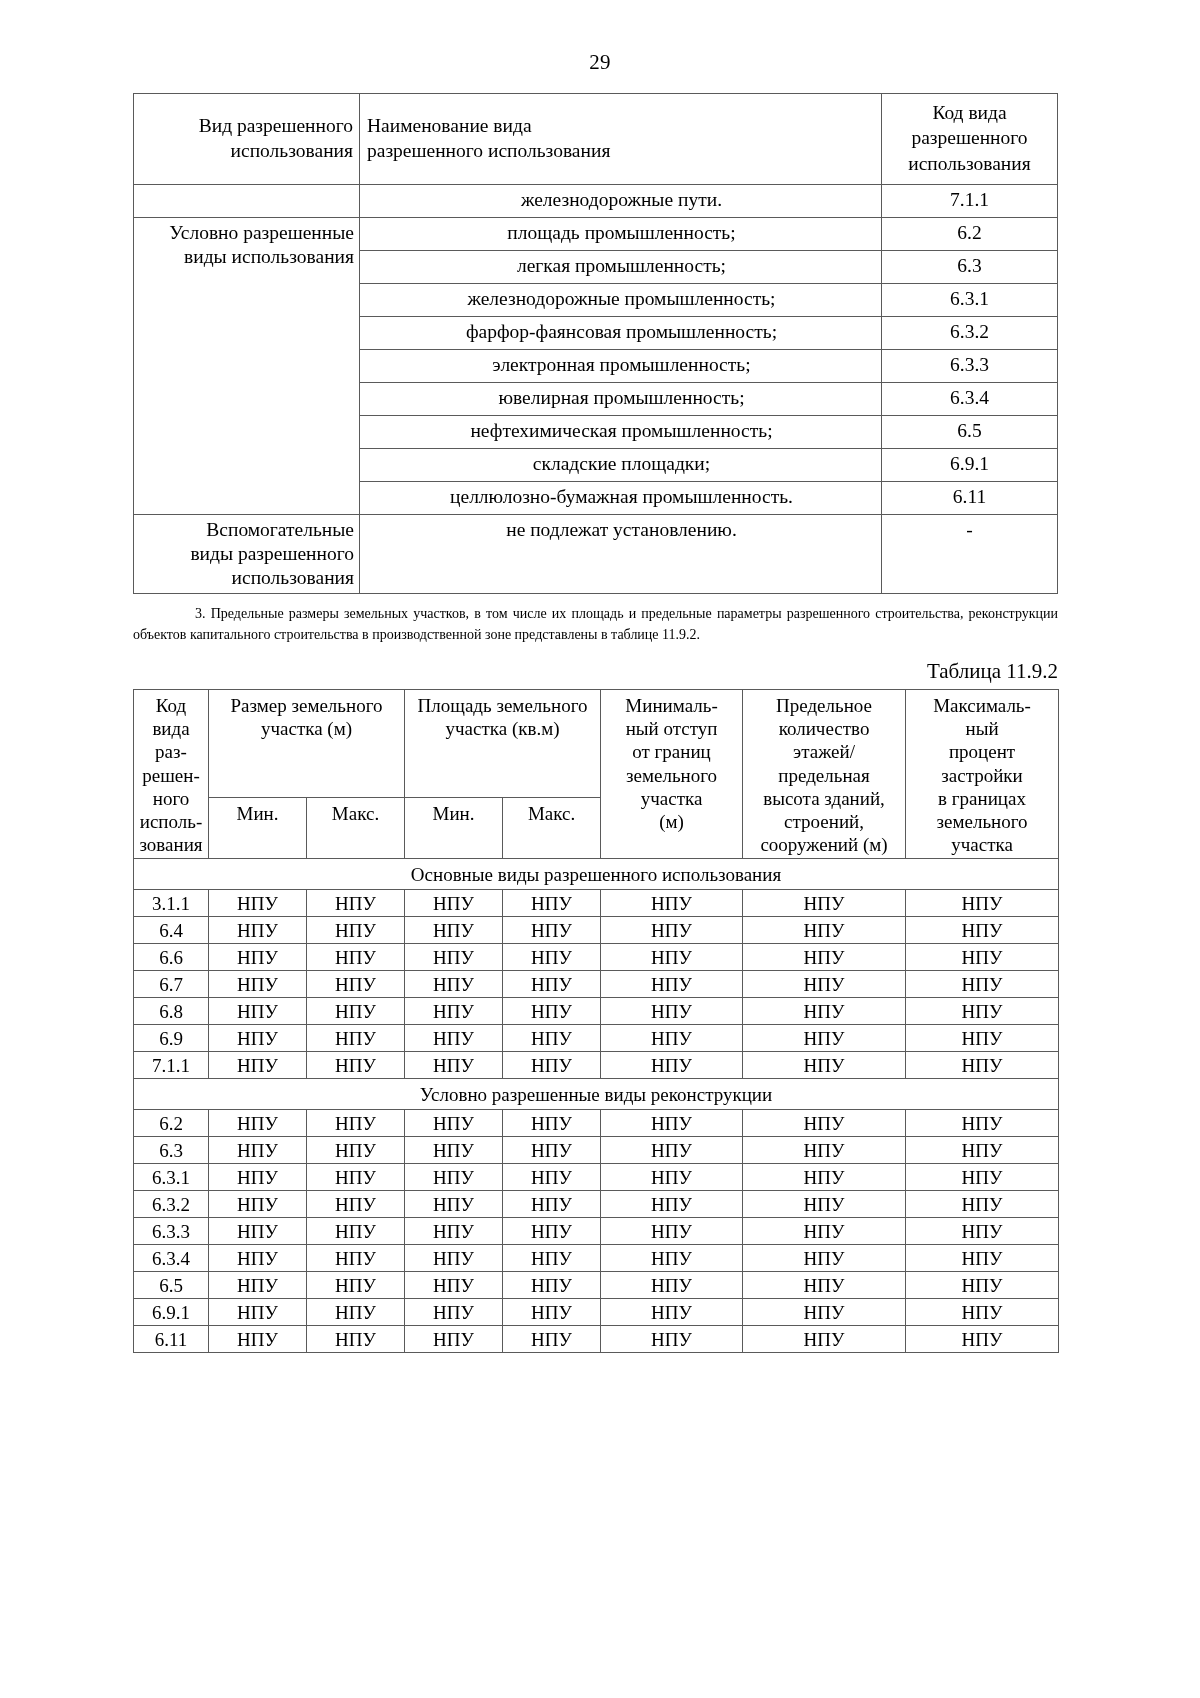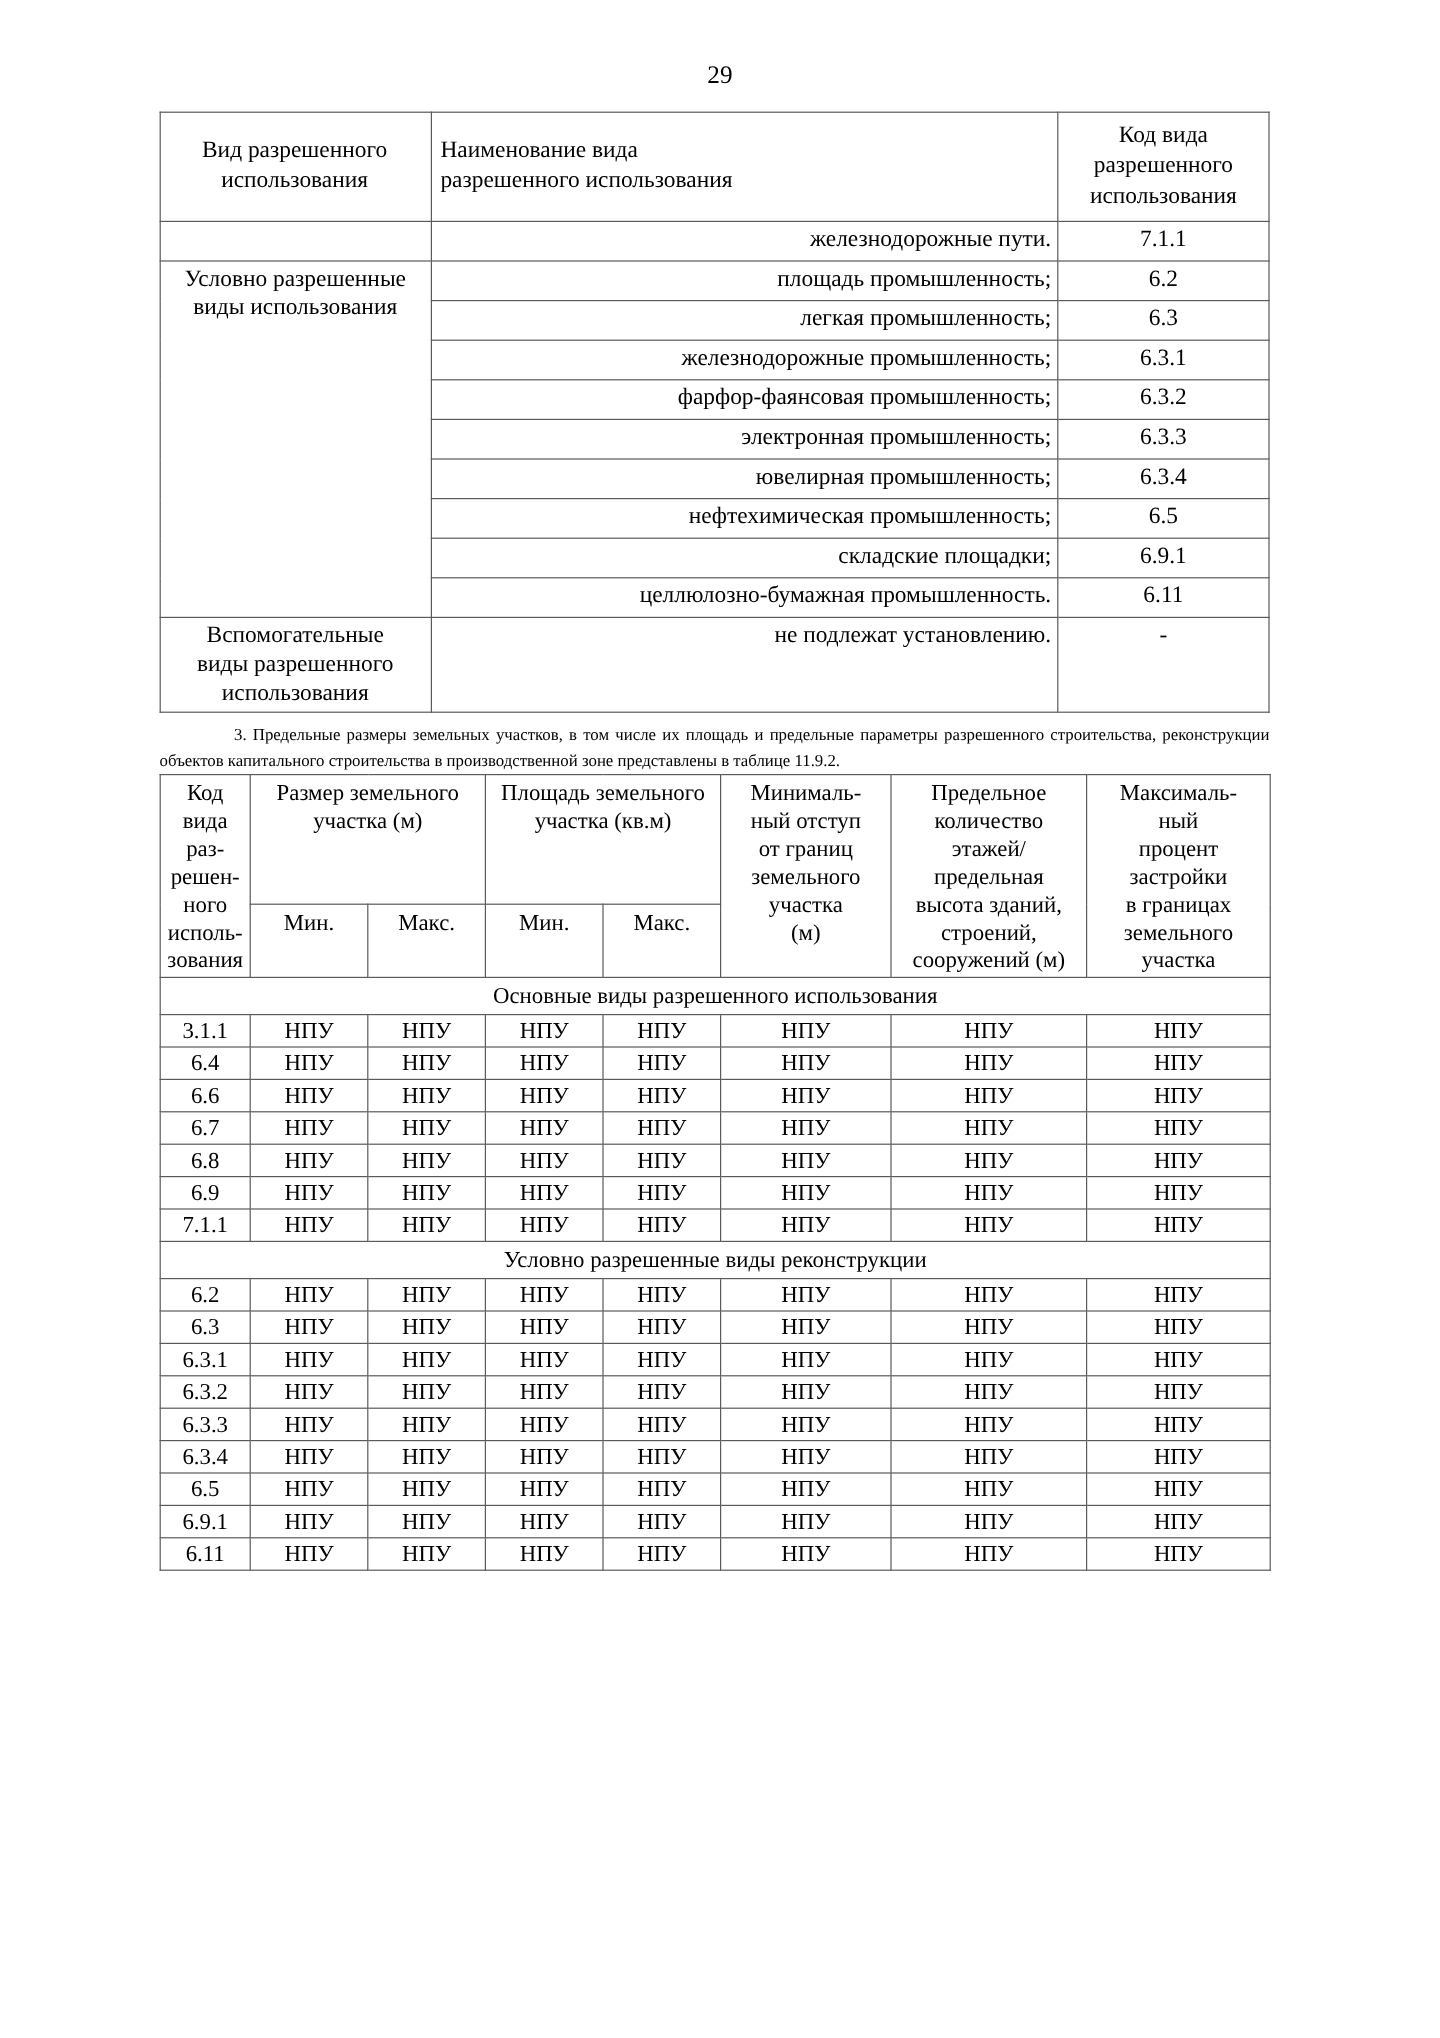--- a/index.html
+++ b/index.html
@@ -51,25 +51,25 @@
 
   
   .t1 .hdr td {
     text-align: center;
     vertical-align: middle;
     padding: 6px 6px 8px 6px;
     line-height: 1.3;
   }
   .t1 td.c-kind {
     width: 215px;
-    text-align: center;
+    text-align: right;
     padding-left: 4px;
   }
   .t1 td.c-name {
-    text-align: right;
+    text-align: center;
     padding-left: 7px;
   }
   .t1 td.c-code {
     width: 163px;
     text-align: center;
   }
   .t1 .body td {
     height: 26px;
   }
   .cellpad { padding-top: 3px; padding-bottom: 3px; }
@@ -183,20 +183,21 @@
           <tr class="body">
             <td class="c-kind cellpad" rowspan="1">Вспомогательные<br>виды разрешенного<br>использования</td>
             <td class="c-name cellpad">не подлежат установлению.</td>
             <td class="c-code cellpad">-</td>
           </tr>
         </tbody>
     </table>
 
     <p class="para">3. Предельные размеры земельных участков, в том числе их площадь и предельные параметры разрешенного строительства, реконструкции объектов капитального строительства в производственной зоне представлены в таблице 11.9.2.</p>
 
+    <div class="tbl-caption">Таблица 11.9.2</div>
 
     <table class="t2">
       <colgroup>
         <col class="col-code">
           <col class="col-minr">
           <col class="col-maxr">
         <col class="col-mina">
           <col class="col-maxa">
           <col class="col-otstup">
         <col class="col-etaj">

